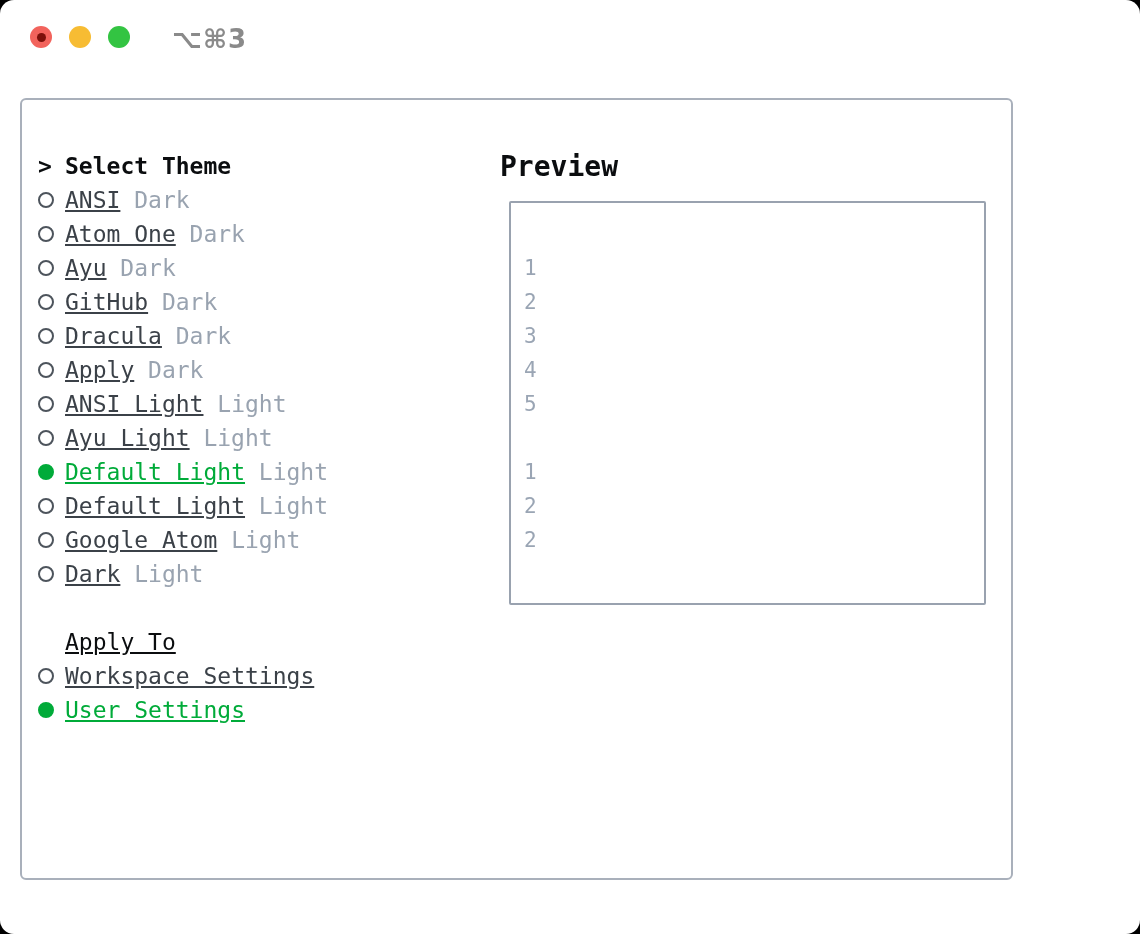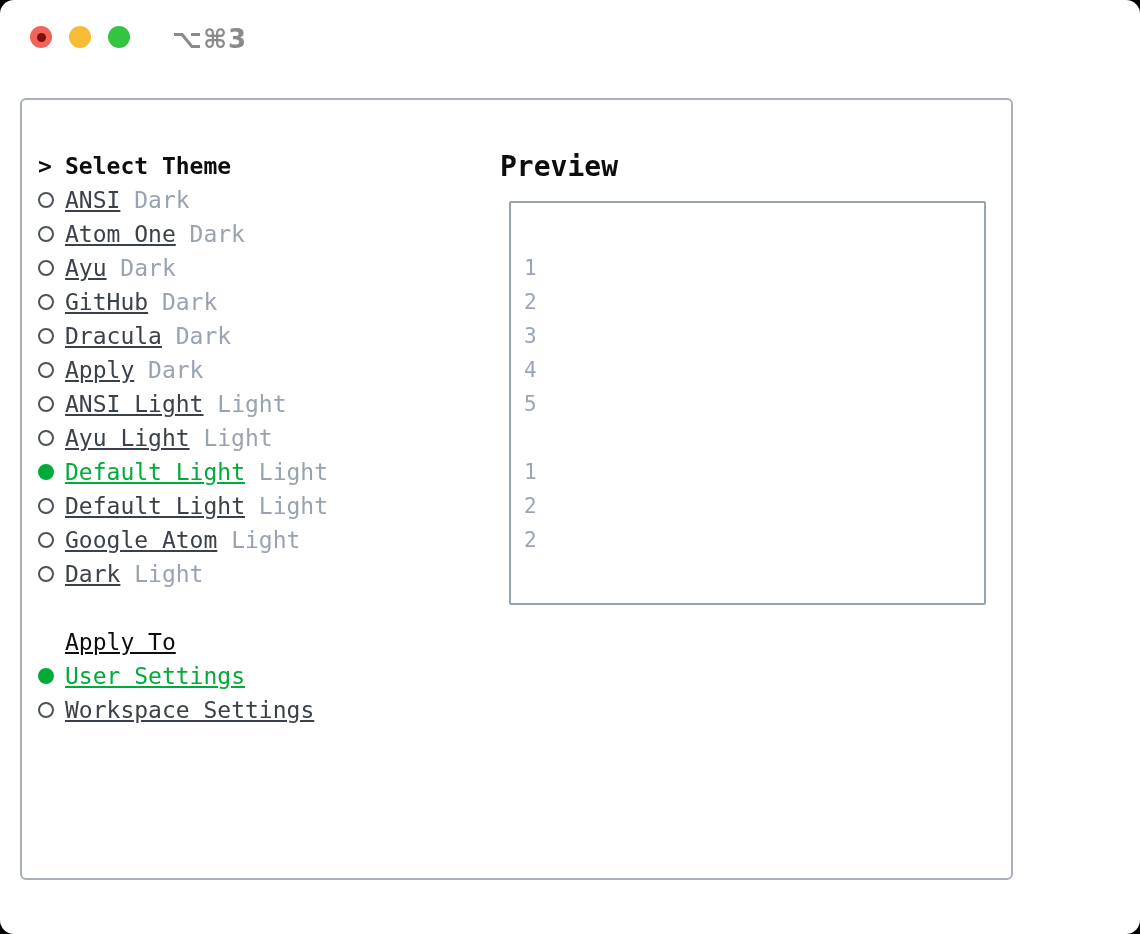--- a/index.html
+++ b/index.html
@@ -149,27 +149,27 @@
 
     <div class="spacer"></div>
 
     <div class="row">
       <span class="marker"></span>
       <span class="apply-label">Apply To</span>
     </div>
 
     <div>
 
-    <div class="row opt-row selected">
+    <div class="row opt-row">
+          <span class="marker"><span class="ring"></span></span>
+          <span class="item-name">Workspace Settings</span>
+        </div>
+        <div class="row opt-row selected">
           <span class="marker"><span class="ring"></span></span>
           <span class="item-name">User Settings</span>
-        </div>
-        <div class="row opt-row">
-          <span class="marker"><span class="ring"></span></span>
-          <span class="item-name">Workspace Settings</span>
         </div>
       </div>
 
     <div class="spacer"></div>
 
     <div>
 
     <div class="row help-line"></div>
         <div class="row help-line"></div>
       </div>

